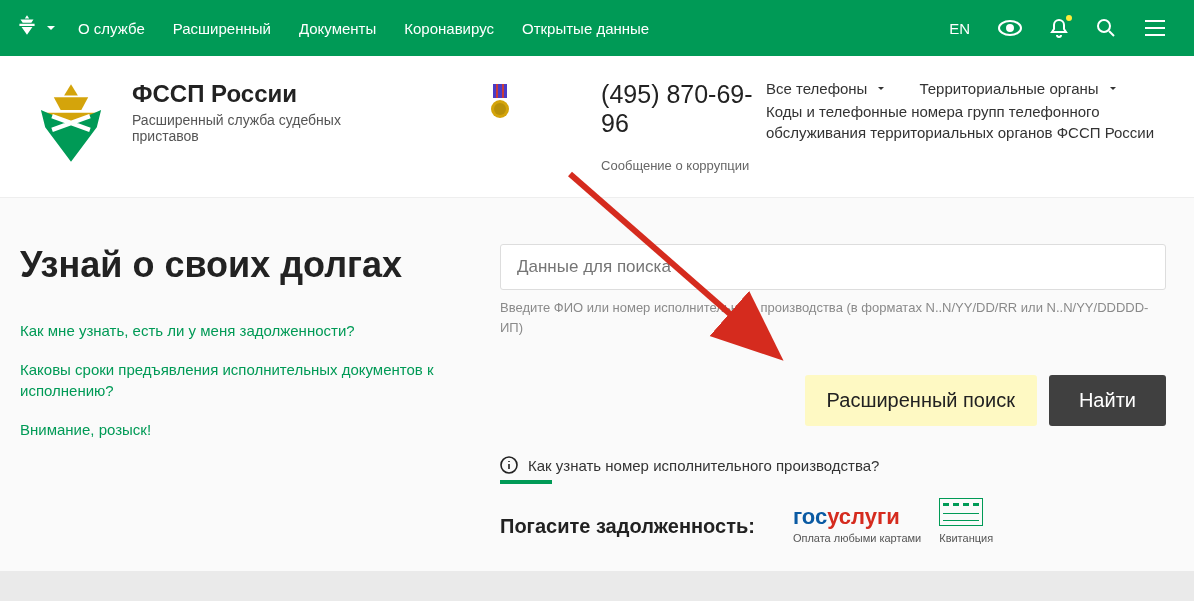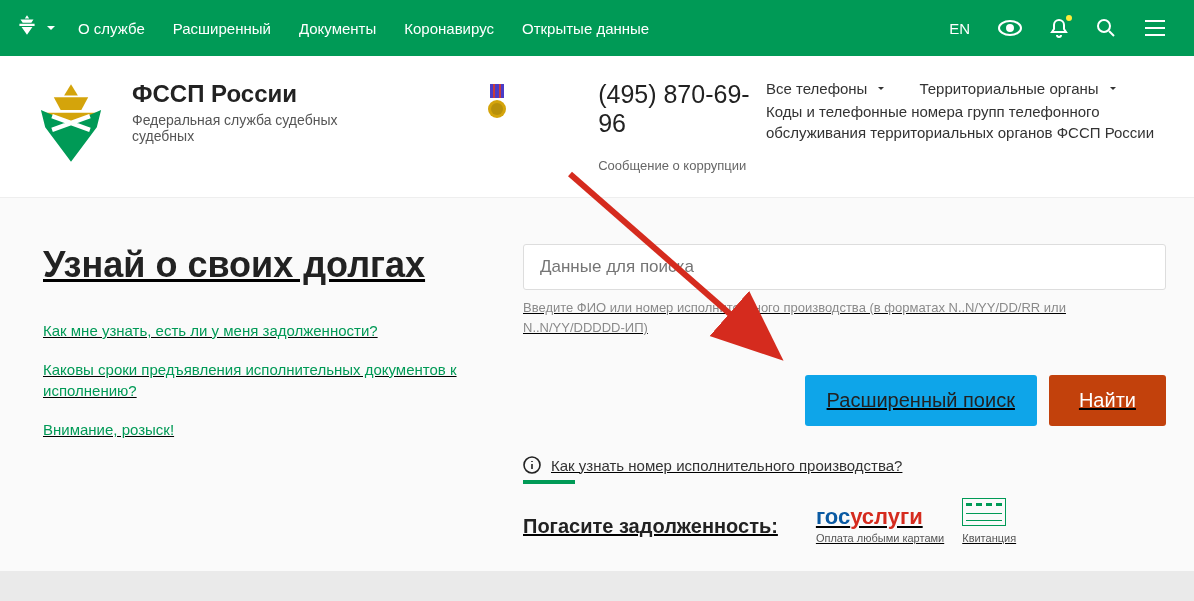--- a/index.html
+++ b/index.html
@@ -25,30 +25,30 @@
 .header .medal { margin-left:100px; margin-top:4px; }
 .header .phone-block { margin-left:90px; }
 .header .phone { font-size:25px; font-weight:normal; color:#222; margin-bottom:20px; }
 .header .phone-sub { font-size:13px; color:#666; }
 .header .right-info { margin-left:auto; max-width:400px; font-size:15px; color:#333; }
 .header .dd-row { display:flex; gap:34px; margin-bottom:4px; }
 .header .dd { display:flex; align-items:center; gap:10px; cursor:pointer; }
 .header .right-info .desc { line-height:1.4; font-size:15px; color:#333; }
 
 
-.main { padding:46px 28px 40px 43px; display:flex;text-decoration:underline; }
+.main { padding:46px 28px 40px 20px; display:flex; }
 .left { width:480px; }
 .left h2 { font-size:36px; font-weight:900; color:#222; margin-bottom:34px; }
 .left .faq { display:block; color:#009a56; font-size:15px; text-decoration:none; margin-bottom:18px; line-height:1.4; }
 .right-col { flex:1; }
 .search-input { width:100%; height:46px; border:1px solid #ddd; background:#fff; border-radius:3px; padding:0 16px; font-size:17px; color:#888; }
 .hint { font-size:13px; color:#8a8a8a; margin-top:8px; line-height:1.5; }
 .btn-row { display:flex; gap:12px; margin-top:38px; justify-content:flex-end; }
-.btn-adv { background:#0ea5e9; color:#222; border:none; padding:14px 22px; font-size:20px; border-radius:3px; cursor:pointer; }
-.btn-find { background:#c2410c; color:#fff; border:none; padding:14px 30px; font-size:20px; border-radius:3px; cursor:pointer; }
+.btn-adv { background:#fef9c3; color:#222; border:none; padding:14px 22px; font-size:20px; border-radius:3px; cursor:pointer; }
+.btn-find { background:#404040; color:#fff; border:none; padding:14px 30px; font-size:20px; border-radius:3px; cursor:pointer; }
 .howto { display:flex; align-items:center; gap:10px; margin-top:30px; font-size:15px; color:#333; }
 .underline-bar { width:52px; height:4px; background:#009a56; margin-top:6px; }
 .pay-row { display:flex; align-items:flex-end; gap:18px; margin-top:14px; }
 .pay-title { font-size:20px; font-weight:bold; color:#222; margin-right:20px; line-height:36px; }
 .pay-item { text-align:left; }
 .pay-item .sub { font-size:11px; color:#555; margin-top:2px; }
 .gosuslugi { font-size:22px; font-weight:bold; }
 .gosuslugi .g1 { color:#0a5aa3; }
 .gosuslugi .g2 { color:#d52b1e; }
 .receipt-ic { border:1px solid #009a56; width:44px; height:28px; display:inline-block; position:relative; }
@@ -116,21 +116,21 @@
     <svg width="86" height="86" viewBox="0 0 100 100">
       <path d="M50 5 L58 18 L42 18 Z" fill="#d4a40b"></path>
       <path d="M30 20 L70 20 L62 35 L38 35 Z" fill="#d4a40b"></path>
       <path d="M20 38 L80 38 L50 92 Z" fill="#d4a40b"></path>
       <path d="M15 35 L50 50 L85 35 L80 55 L50 95 L20 55 Z" fill="#009a56"></path>
       <path d="M28 42 L72 58 M28 58 L72 42" stroke="#fff" stroke-width="5"></path>
     </svg>
   </span>
   <div class="title">
     <h1>ФССП России</h1>
-    <p>Федеральная служба судебных судебных</p>
+    <p>Расширенный служба судебных приставов</p>
   </div>
   <span class="medal">
     <svg width="22" height="36" viewBox="0 0 22 36">
       <rect x="4" y="0" width="14" height="14" fill="#4a3cc7"></rect>
       <rect x="7" y="0" width="2" height="14" fill="#c73c3c"></rect>
       <rect x="13" y="0" width="2" height="14" fill="#c73c3c"></rect>
       <circle cx="11" cy="25" r="9" fill="#d4a40b"></circle>
       <circle cx="11" cy="25" r="6" fill="#b8900a"></circle>
     </svg>
   </span>

